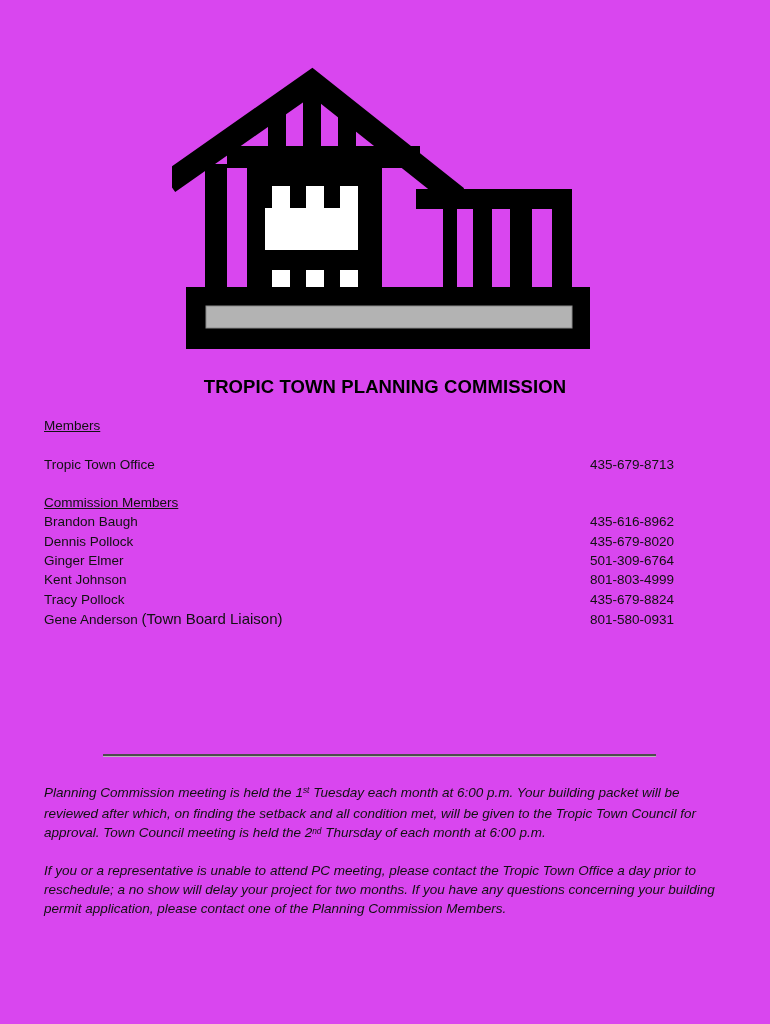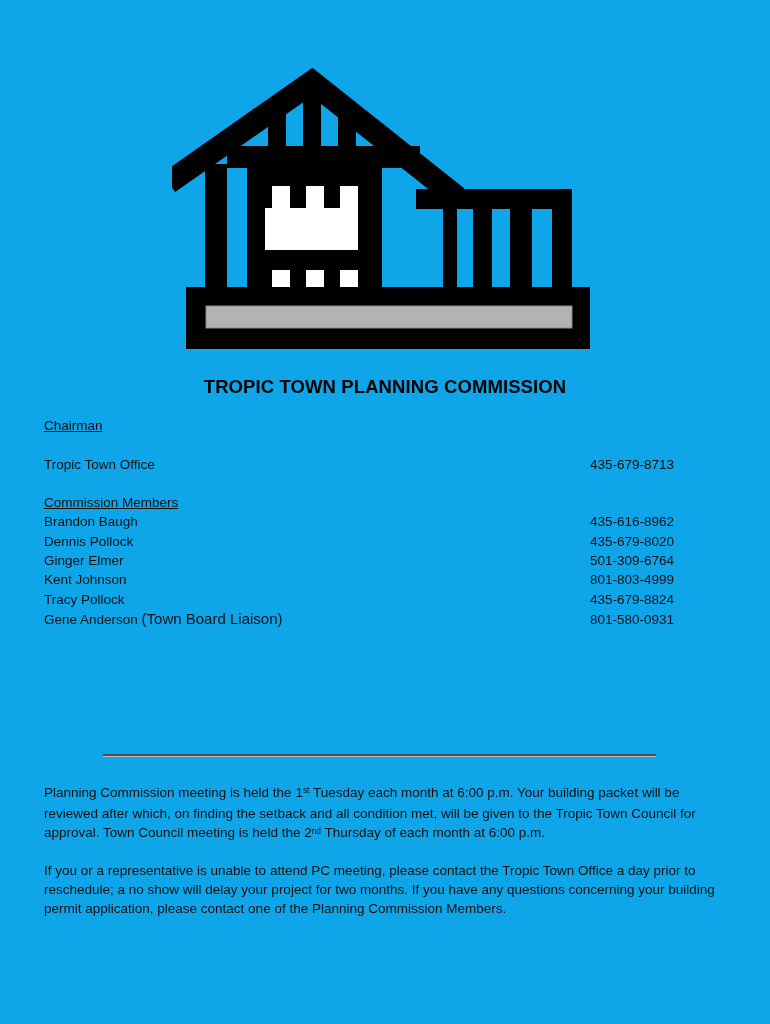--- a/index.html
+++ b/index.html
@@ -4,21 +4,21 @@
 <style>
   html, body { margin: 0; padding: 0; }
   body {
     width: 770px; height: 1024px;
     background: #ffffff;
     font-family: "Liberation Sans", sans-serif;
     color: #111111;
     position: relative;
     overflow: hidden;
   }
-  .page { position: absolute; inset: 0; background: #0ea5e9; }
+  .page { position: absolute; inset: 0; background: #d946ef; }
 
   .icon-wrap { position: absolute; left: 172px; top: 60px; width: 420px; height: 290px; }
 
   .doc-title {
     position: absolute; top: 374px; left: 0; width: 770px;
     text-align: center;
     font-size: 18.5px; font-weight: bold; color: #000000;
     letter-spacing: 0.1px;
     line-height: 25px;
   }
@@ -44,20 +44,21 @@
   .divider {
     position: absolute; top: 754px; left: 103px; width: 553px; height: 2px;
     background: #4d4d4d;
     border-bottom: 1px solid #b9b9b9;
   }
 
   .para {
     position: absolute; left: 44px; width: 692px;
     font-size: 13.5px; line-height: 19.4px;
     color: #111111;
+    font-style: italic;
   }
   .para-1 { top: 769px; }
   .para-2 { top: 847px; }
   .sup { font-size: 0.62em; position: relative; top: -0.38em; }
 </style>
 </head>
 <body>
 
 <div class="page">
 
@@ -103,21 +104,21 @@
       </g>
 
       <rect x="34" y="246" width="366" height="22" stroke="#8a8a8a" stroke-width="1" fill="#b3b3b3"></rect>
     </svg>
   </div>
 
   <div class="doc-title">TROPIC TOWN PLANNING COMMISSION</div>
 
   <div class="contacts">
 
-    <div class="section-head gap-after">Chairman</div>
+    <div class="section-head gap-after">Members</div>
 
     <div class="contact-row gap-after">
       <span class="contact-name">Tropic Town Office</span>
       <span class="contact-phone">435-679-8713</span>
     </div>
 
     <div class="section-head">Commission Members</div>
     <div class="contact-row">
       <span class="contact-name">Brandon Baugh</span>
       <span class="contact-phone">435-616-8962</span>

